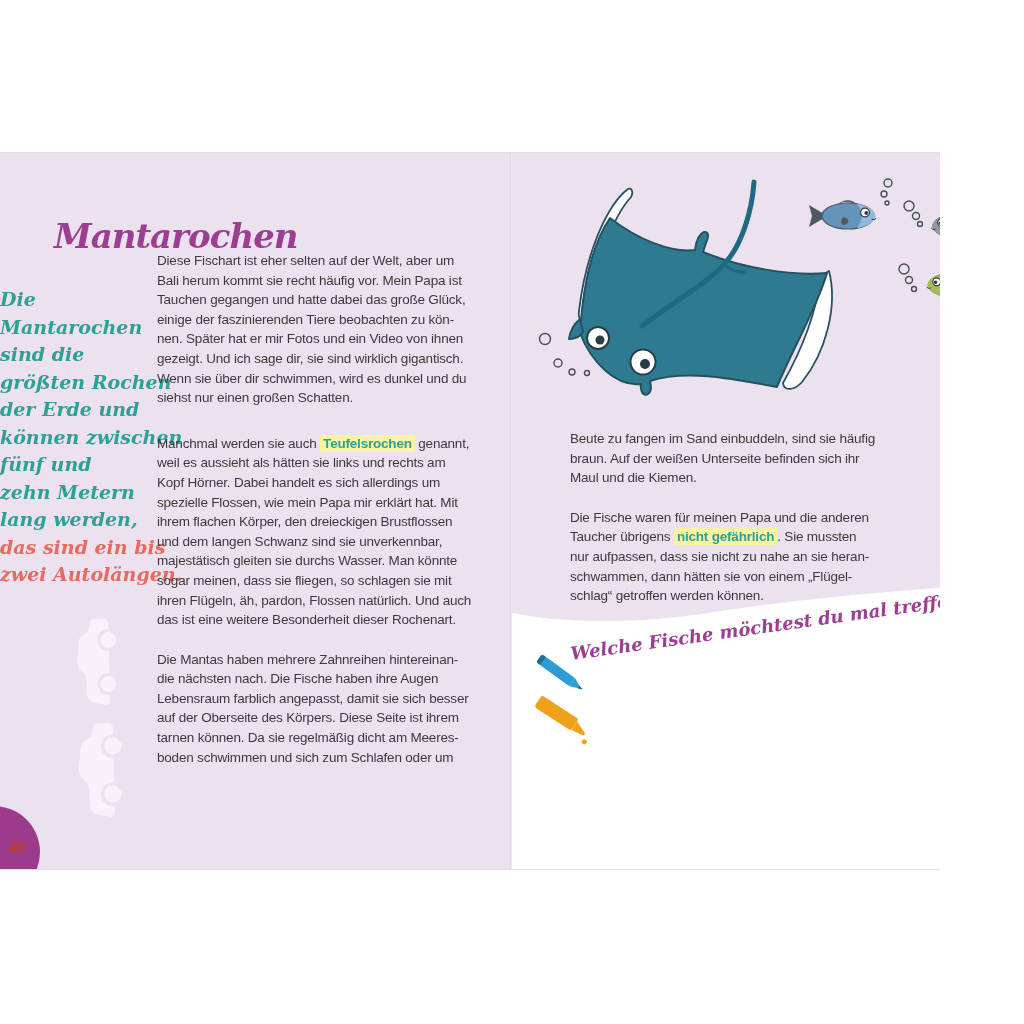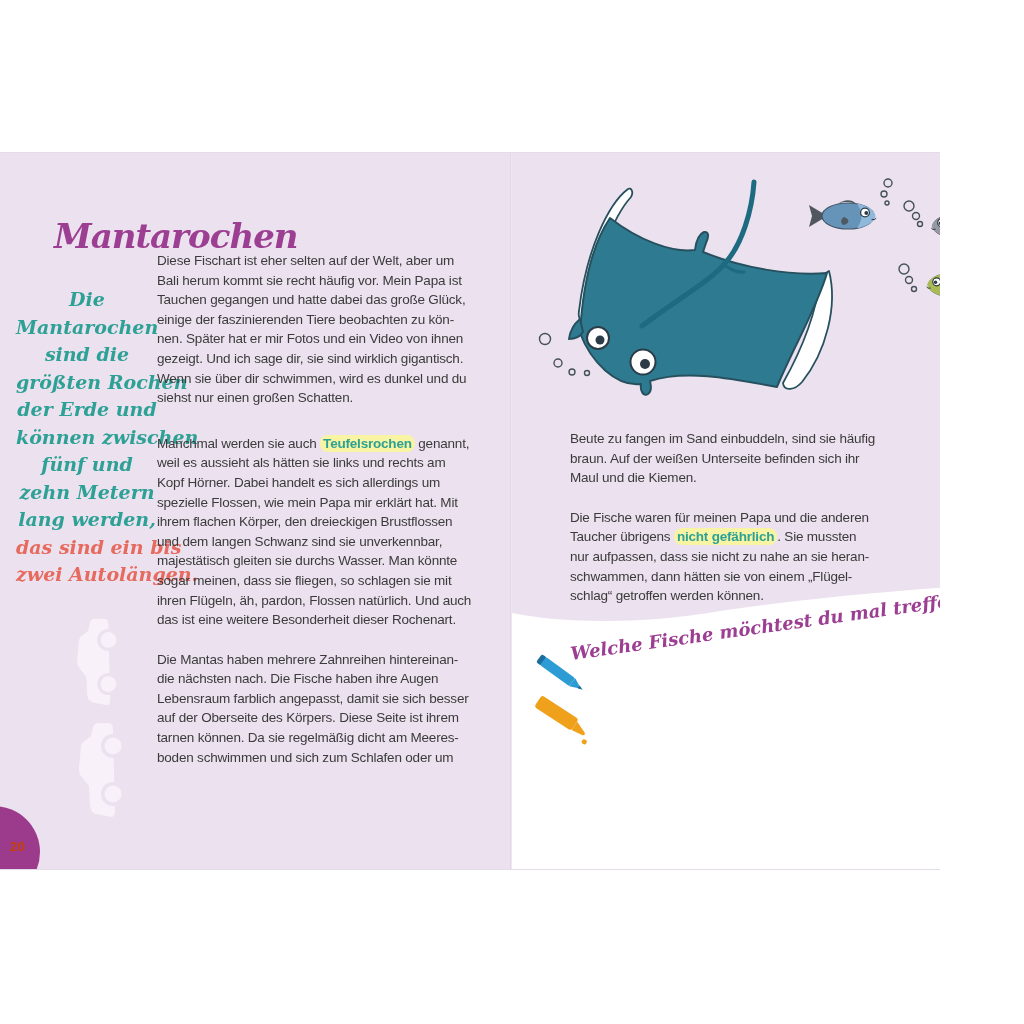--- a/index.html
+++ b/index.html
@@ -15,39 +15,38 @@
   .wave-svg{position:absolute;left:0;top:0;width:1024px;height:716px;}
   .gutter{position:absolute;left:510px;top:0;width:2px;height:716px;
     background:linear-gradient(to right,rgba(120,100,130,.14),rgba(255,255,255,.5));}
   
   .title{
     position:absolute;left:54px;top:40px;
     font-family:"DejaVu Serif",serif;font-style:italic;font-weight:bold;
     font-size:34px;color:var(--title-purple,#9C3F92);letter-spacing:-1px;
   }
   .sidebar{
-    position:absolute;left:0px;top:133px;width:142px;text-align:center;
+    position:absolute;left:0px;top:133px;width:142px;text-align:left;
     font-family:"DejaVu Serif",serif;font-style:italic;font-weight:600;
     font-size:19px;
-    padding-left:16px;
   }
   .sidebar .tline{line-height:27.5px;white-space:pre;}
   .sidebar .teal{color:var(--script-teal,#2DA195);}
   .sidebar .coral{color:var(--script-coral,#E76A5E);}
   .textcol{position:absolute;color:var(--body-text,#3B3B3B);
     font-size:13.5px;letter-spacing:-.2px;}
   .textcol-left{left:157px;top:98px;width:330px;}
   .textcol-right{left:570px;top:276px;width:330px;}
   .para{margin:0 0 20px 0;}
   .para-gap-lg{margin-bottom:26px;}
   .para .tline{line-height:19.6px;white-space:pre;}
   .hl{
     background:var(--highlight-yellow,#F8F4A3);
     color:var(--highlight-text,#2DA195);font-weight:bold;
-    padding:1px 3px;border-radius:8px;
+    padding:1px 3px;border-radius:2px;
   }
   
   .badge{position:absolute;width:92px;height:92px;border-radius:50%;
     background:var(--badge-purple,#9C3A8C);}
   .badge-left{left:-52px;top:653px;}
   .badge-right{left:984px;top:653px;}
   .badge-num{position:absolute;color:#c2410c;font-weight:bold;font-size:13.5px;}
   .num-left{left:10px;top:686px;}
   .num-right{left:995px;top:686px;}
   

